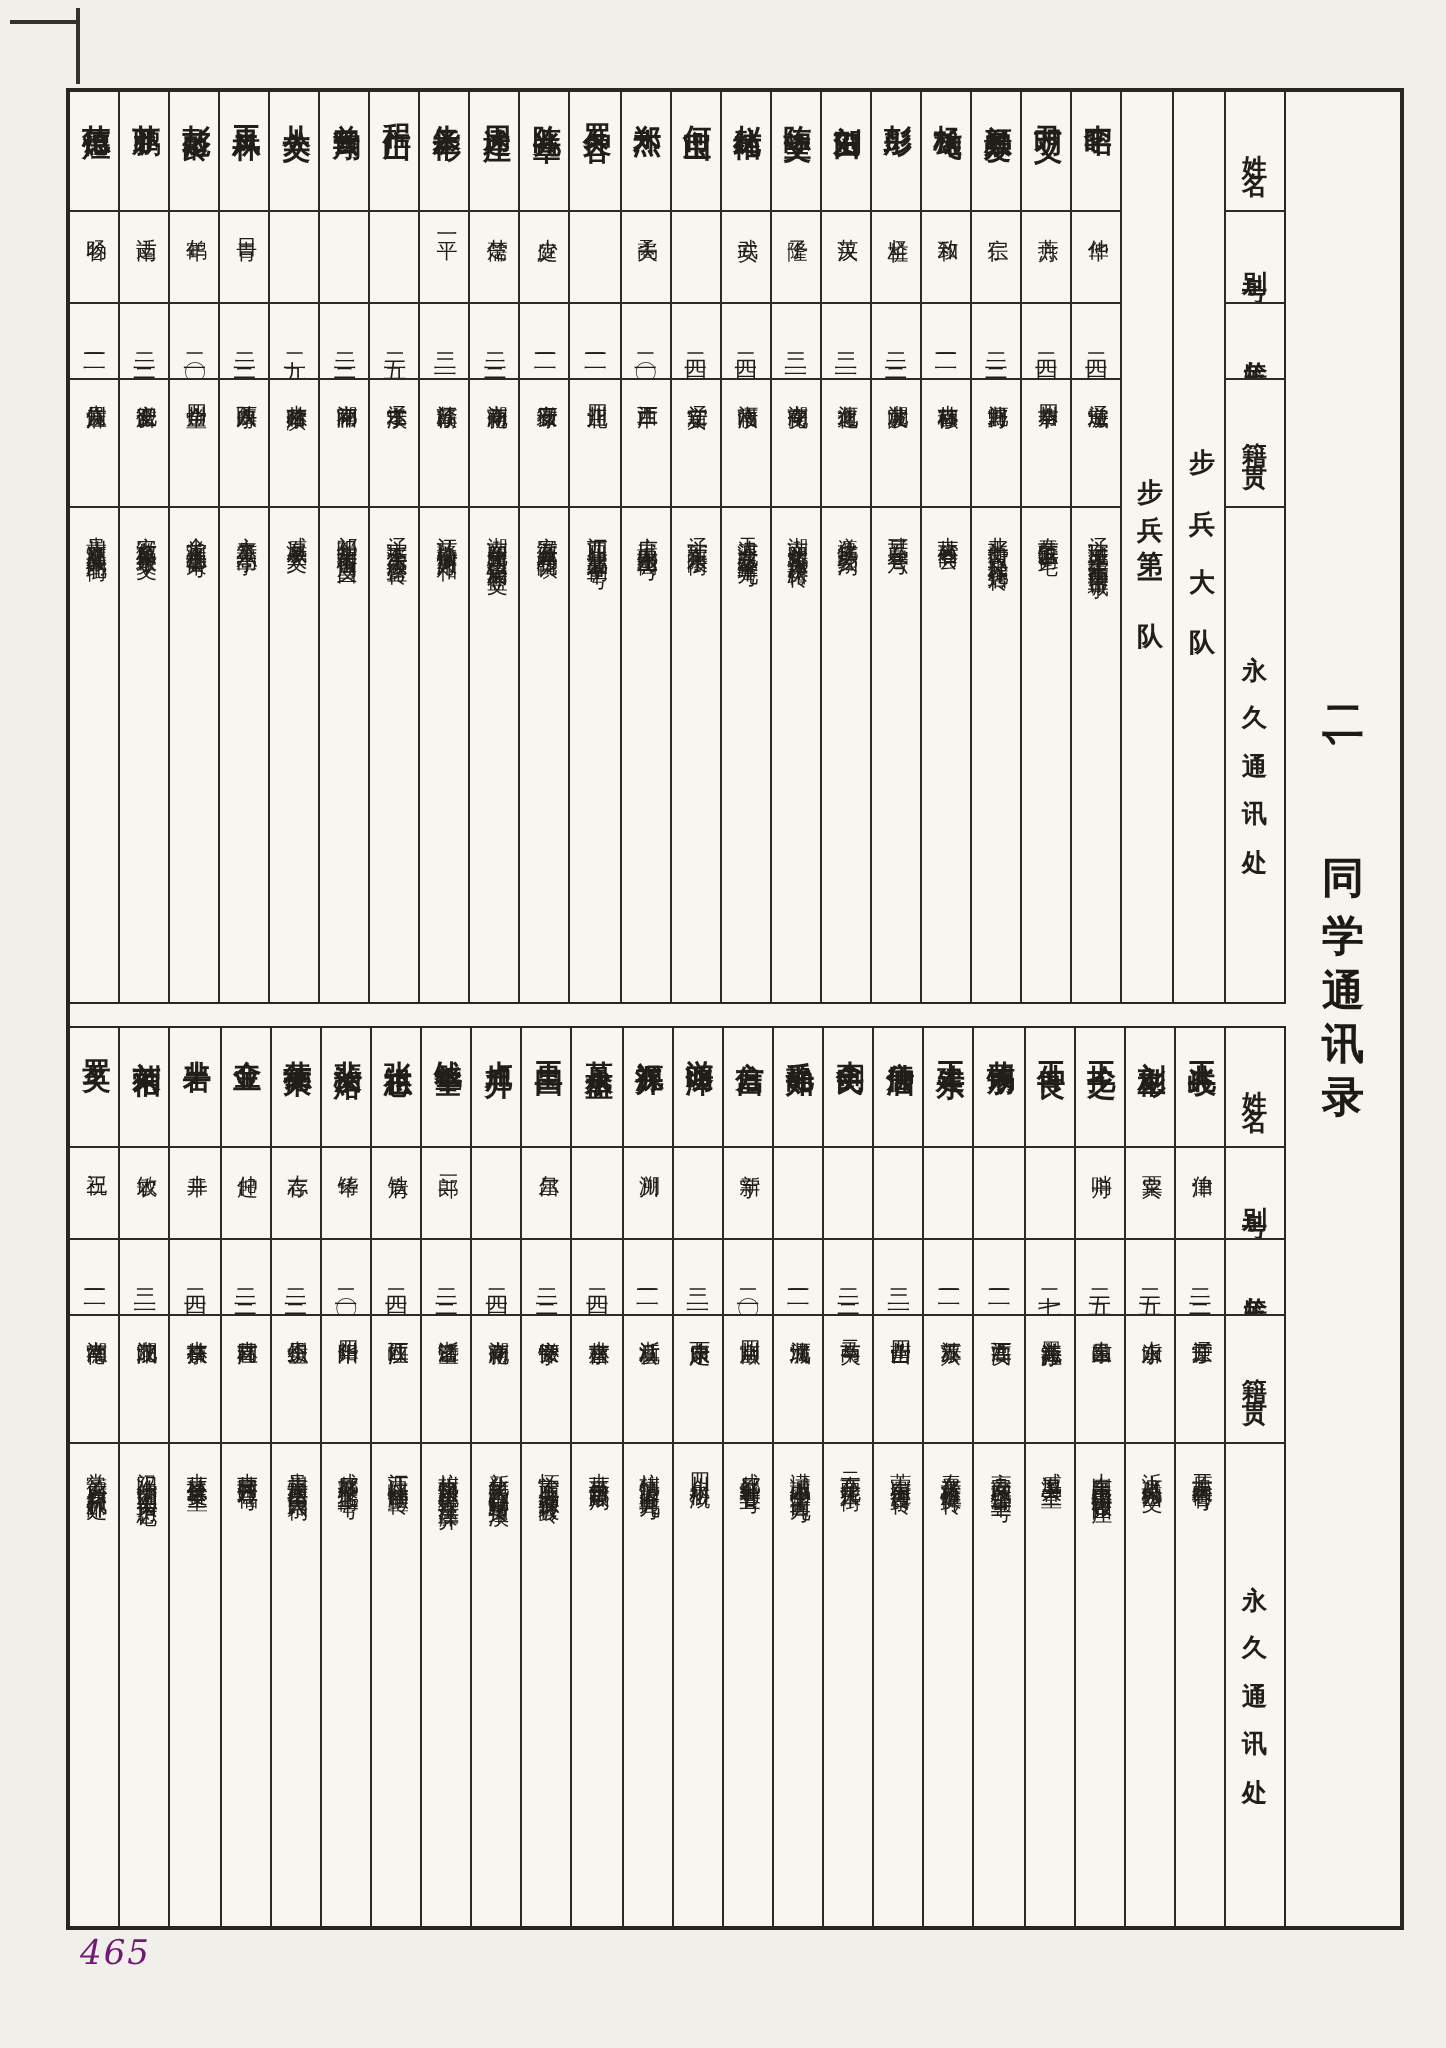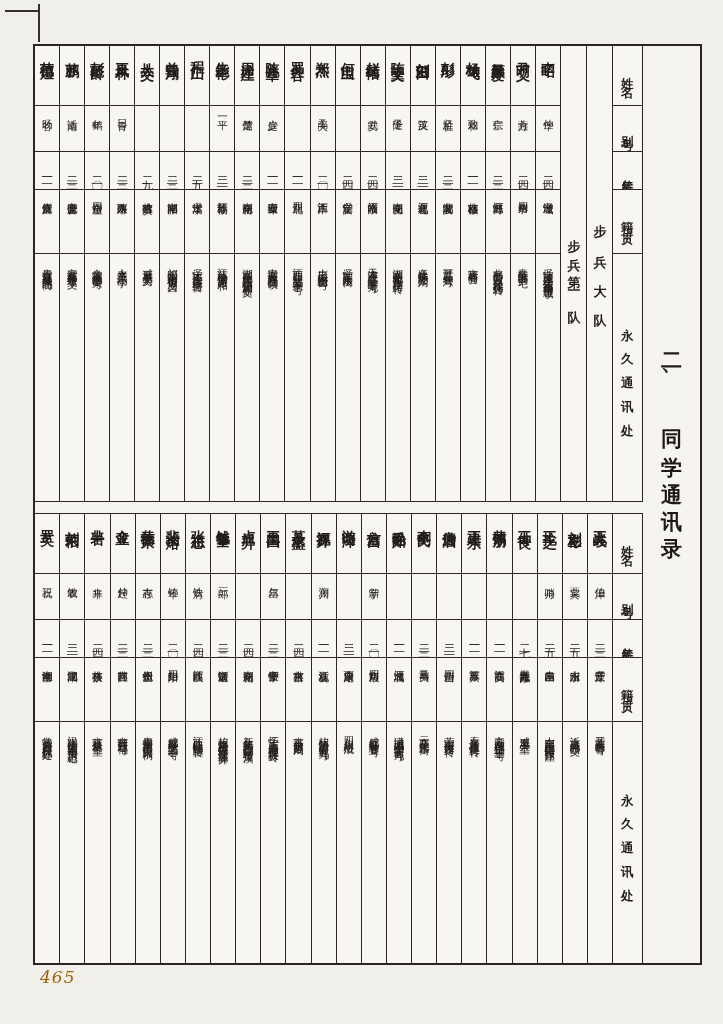--- a/index.html
+++ b/index.html
@@ -70,21 +70,21 @@
   .col.header .c-native.cell .vtxt{letter-spacing:11px;}
   .col.header .c-addr  .vtxt{letter-spacing:24px; font-size:12.5px;}
 
   .col.unit .vtxt{font-size:13px; font-weight:600; white-space:nowrap;}
   .table .col.unit:nth-child(2) .vtxt{letter-spacing:30px;} 
   .table .col.unit:nth-child(3) .vtxt{letter-spacing:18px;} 
 
   .pagenum{
     position:absolute; left:40px; top:967px;
     font-family:"DejaVu Serif", serif; font-style:italic;
-    font-size:17px; color:#a16207; letter-spacing:1px;
+    font-size:17px; color:#701a75; letter-spacing:1px;
   }
 </style>
 </head>
 <body>
 
 <div class="page">
   <div class="regmark-h"></div>
   <div class="regmark-v"></div>
   <div class="speck" style="left:612px;top:300px;width:3px;height:3px;"></div>
   <div class="speck" style="left:358px;top:640px;width:2px;height:2px;"></div>

